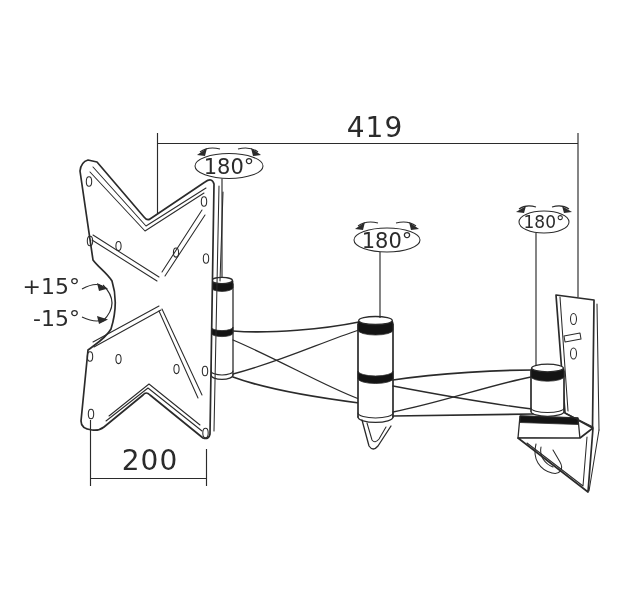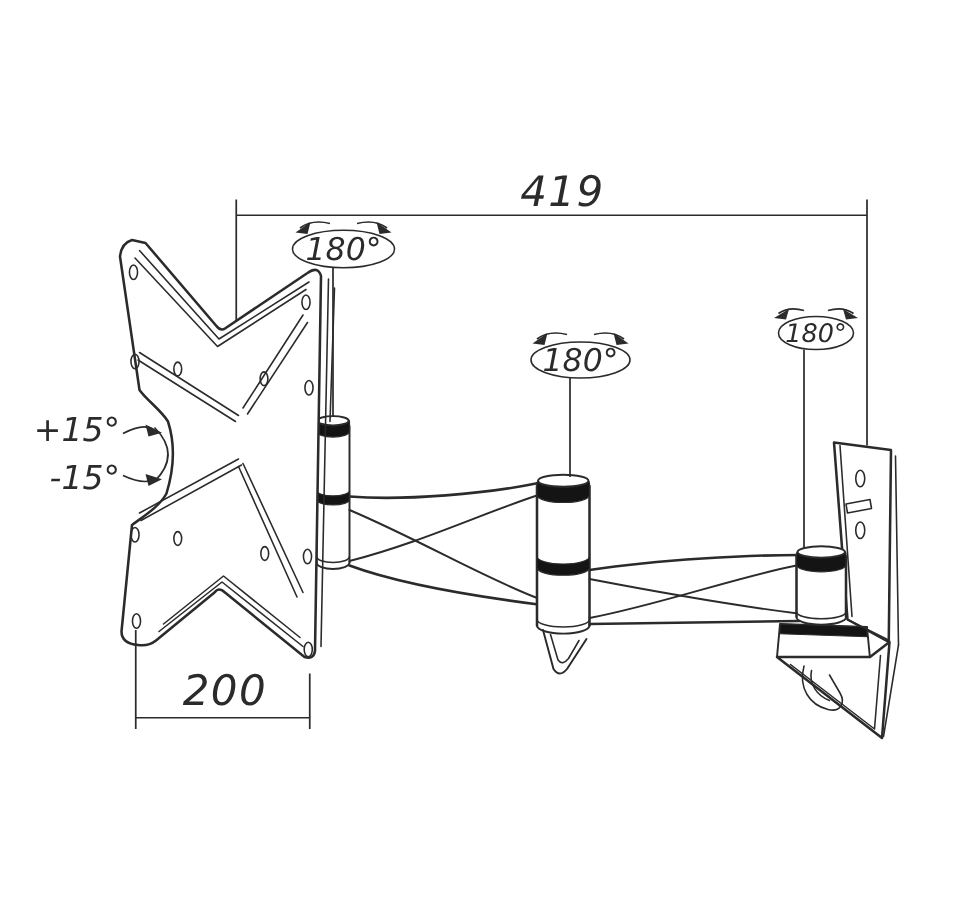--- a/index.html
+++ b/index.html
@@ -1,19 +1,19 @@
 <!DOCTYPE html>
 <html style="--line: #2b2b2b; --dark-band: #141414; --background: #ffffff; --text: #2b2b2b;"><head>
 <meta charset="utf-8">
 <style>
   :root{
     --line:#2b2b2b; --dark-band:#141414; --background:#ffffff; --text:#2b2b2b;
   }
   html,body{margin:0;padding:0;background:var(--background);}
-  .stage{position:relative;width:639px;height:613px;background:var(--background);overflow:hidden;font-style:italic;}
+  .stage{position:relative;width:639px;height:613px;background:var(--background);overflow:hidden;}
   svg{position:absolute;inset:0;}
   .ln{fill:none;stroke:var(--line);stroke-width:1.7;stroke-linecap:round;stroke-linejoin:round;}
   .lnf{fill:#ffffff;stroke:var(--line);stroke-width:1.7;stroke-linejoin:round;}
   .mid{stroke-width:1.3;}
   .thin{stroke-width:1.05;}
   .dark{fill:var(--dark-band);stroke:var(--line);stroke-width:0.8;}
   .bg{fill:#ffffff;stroke:none;}
   .dim{fill:none;stroke:var(--line);stroke-width:1.15;stroke-linecap:butt;}
   .arrow{fill:var(--line);stroke:none;}
   text{font-family:"DejaVu Sans","Liberation Sans",sans-serif;fill:var(--text);}

